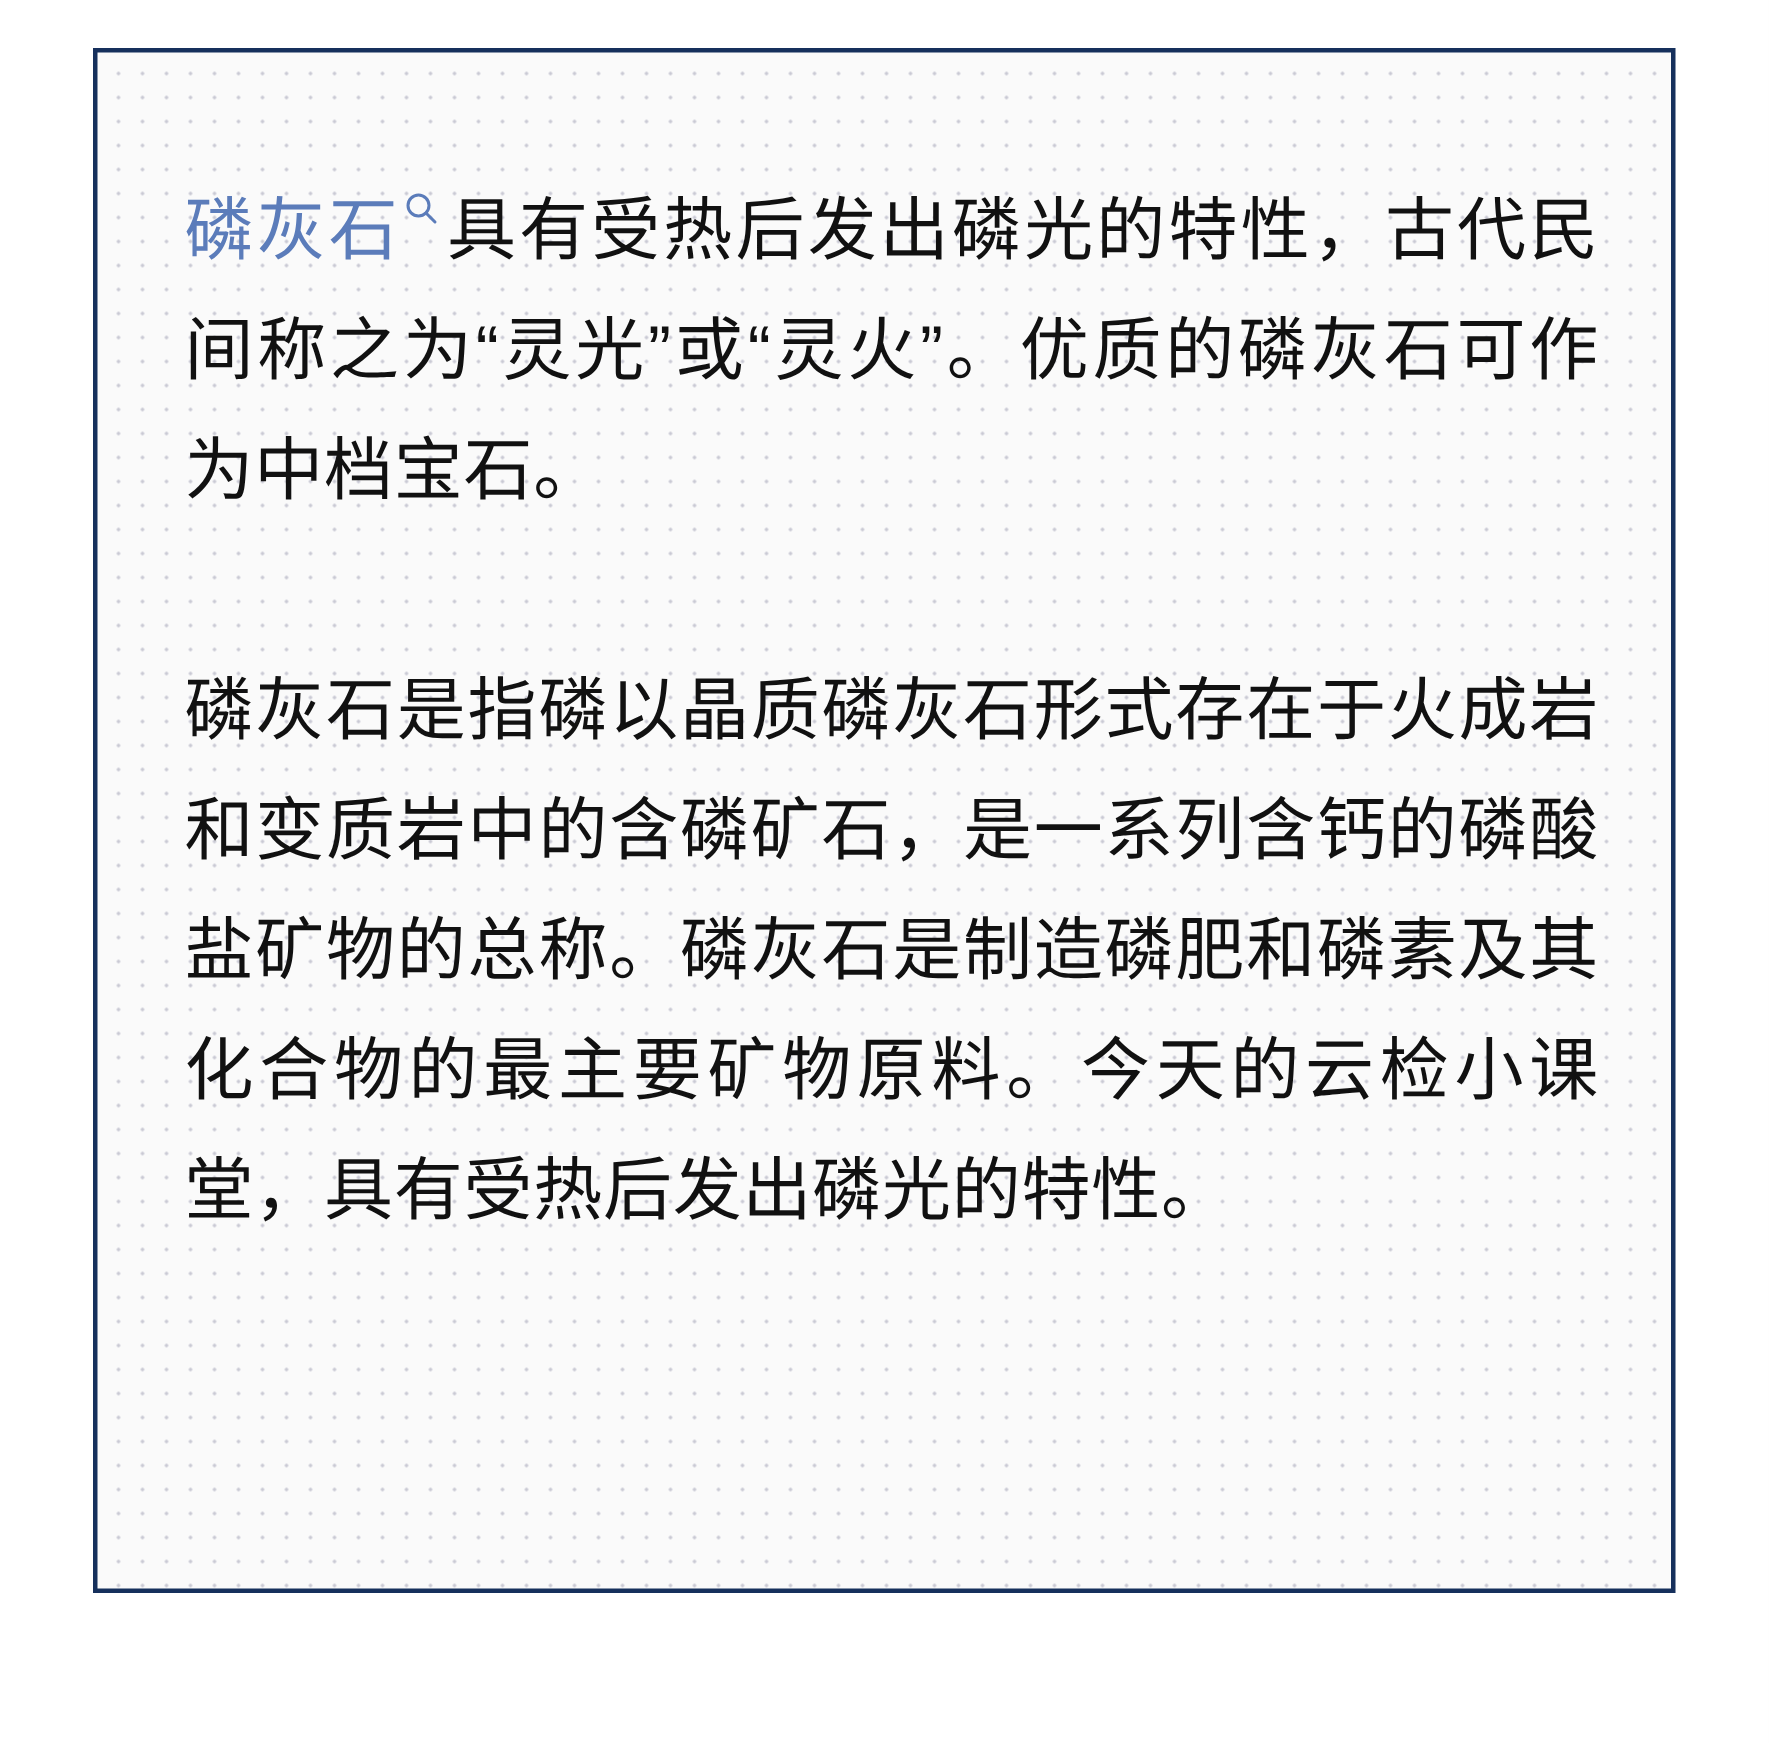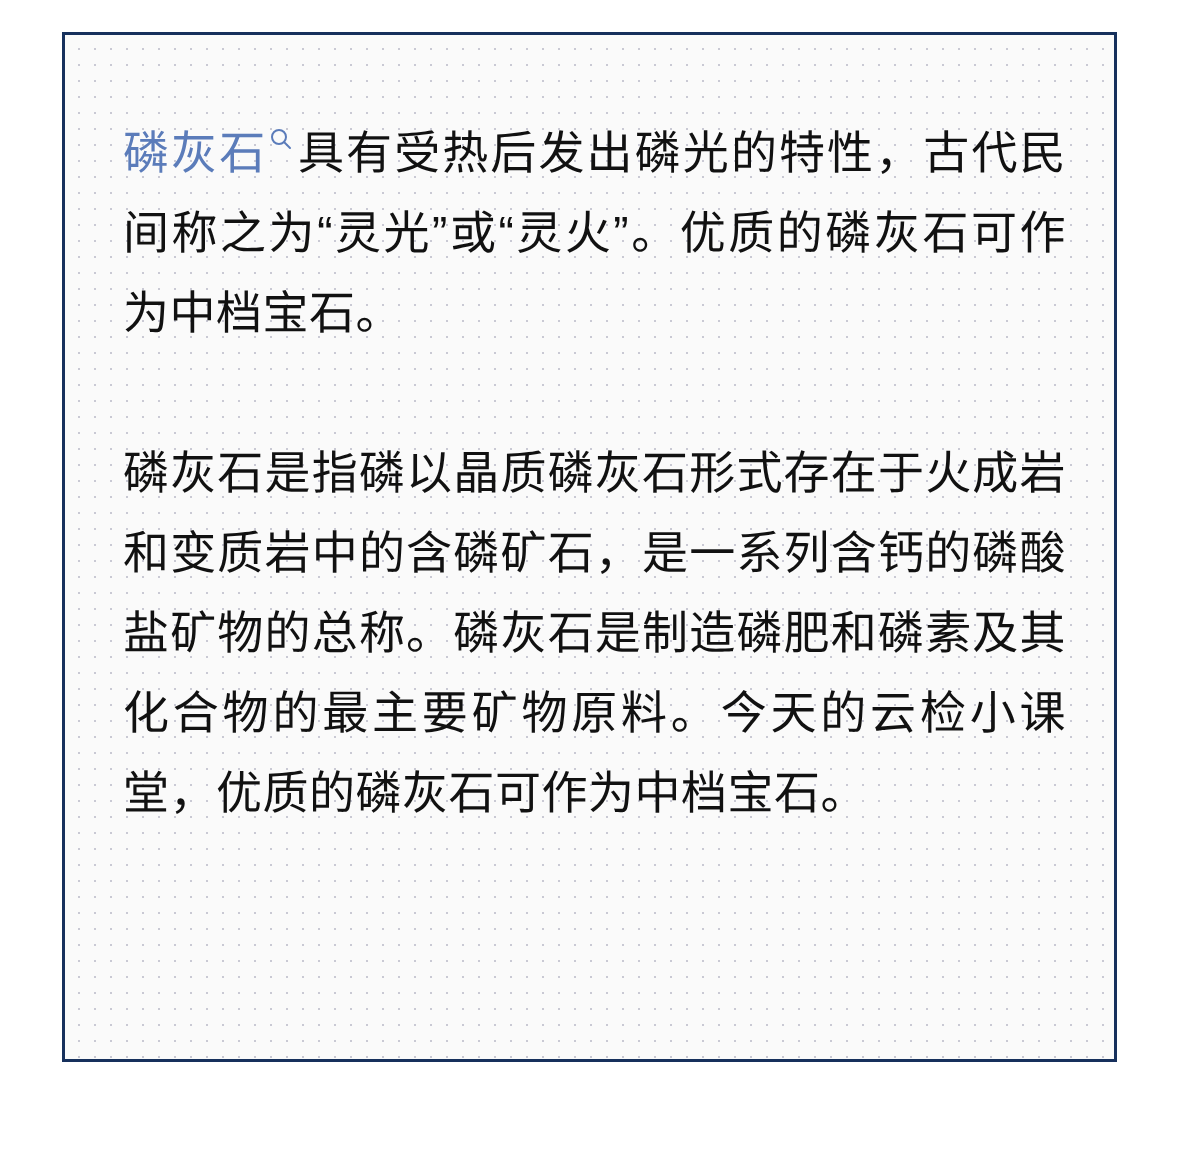--- a/index.html
+++ b/index.html
@@ -88,19 +88,19 @@
 
   <div class="card">
 
     <div class="content">
 
       <p class="para"><span class="term-link">磷灰石</span><span class="mag-icon"><svg viewBox="0 0 26 26" xmlns="http://www.w3.org/2000/svg">
               <circle cx="11" cy="10" r="7" fill="none" stroke="#5b7cba" stroke-width="2"></circle>
               <line x1="16" y1="15" x2="22" y2="21" stroke="#5b7cba" stroke-width="2" stroke-linecap="round"></line>
             </svg></span><span>具有受热后发出磷光的特性，古代民间称之为“灵光”或“灵火”。优质的磷灰石可作为中档宝石。</span></p>
 
-      <p class="para">磷灰石是指磷以晶质磷灰石形式存在于火成岩和变质岩中的含磷矿石，是一系列含钙的磷酸盐矿物的总称。磷灰石是制造磷肥和磷素及其化合物的最主要矿物原料。今天的云检小课堂，优质的磷灰石可作为中档宝石。</p>
+      <p class="para">磷灰石是指磷以晶质磷灰石形式存在于火成岩和变质岩中的含磷矿石，是一系列含钙的磷酸盐矿物的总称。磷灰石是制造磷肥和磷素及其化合物的最主要矿物原料。今天的云检小课堂，具有受热后发出磷光的特性。</p>
 
     </div>
 
   </div>
 
 </div>
 
 </body></html>

